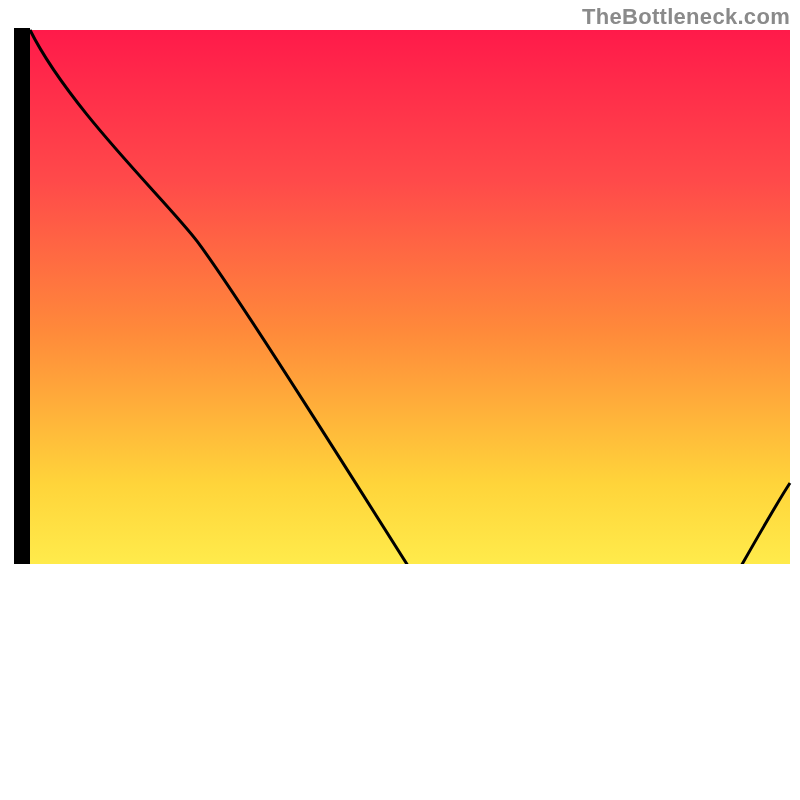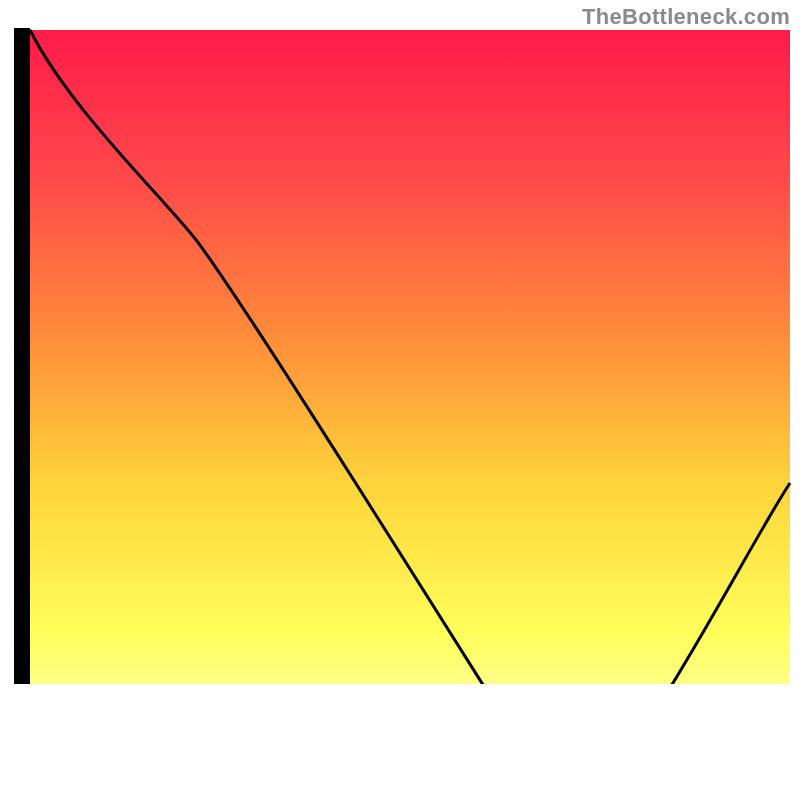--- a/index.html
+++ b/index.html
@@ -3,21 +3,21 @@
 <meta charset="utf-8">
 <style>
   body {
     margin: 0;
     padding: 0;
     background: #ffffff;
     font-family: Arial, sans-serif;
   }
   .container {
     width: 800px;
-    height: 684px;
+    height: 564px;
     position: relative;
   }
   .attribution {
     position: absolute;
     top: 4px;
     right: 10px;
     font-size: 22px;
     font-weight: bold;
     color: #8a8a8a;
     letter-spacing: 0.3px;

